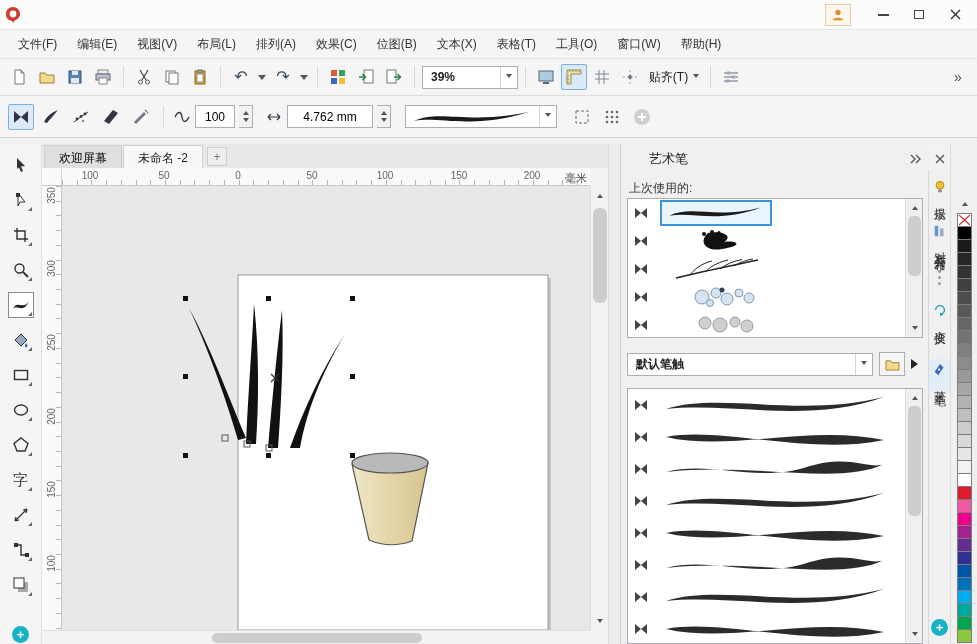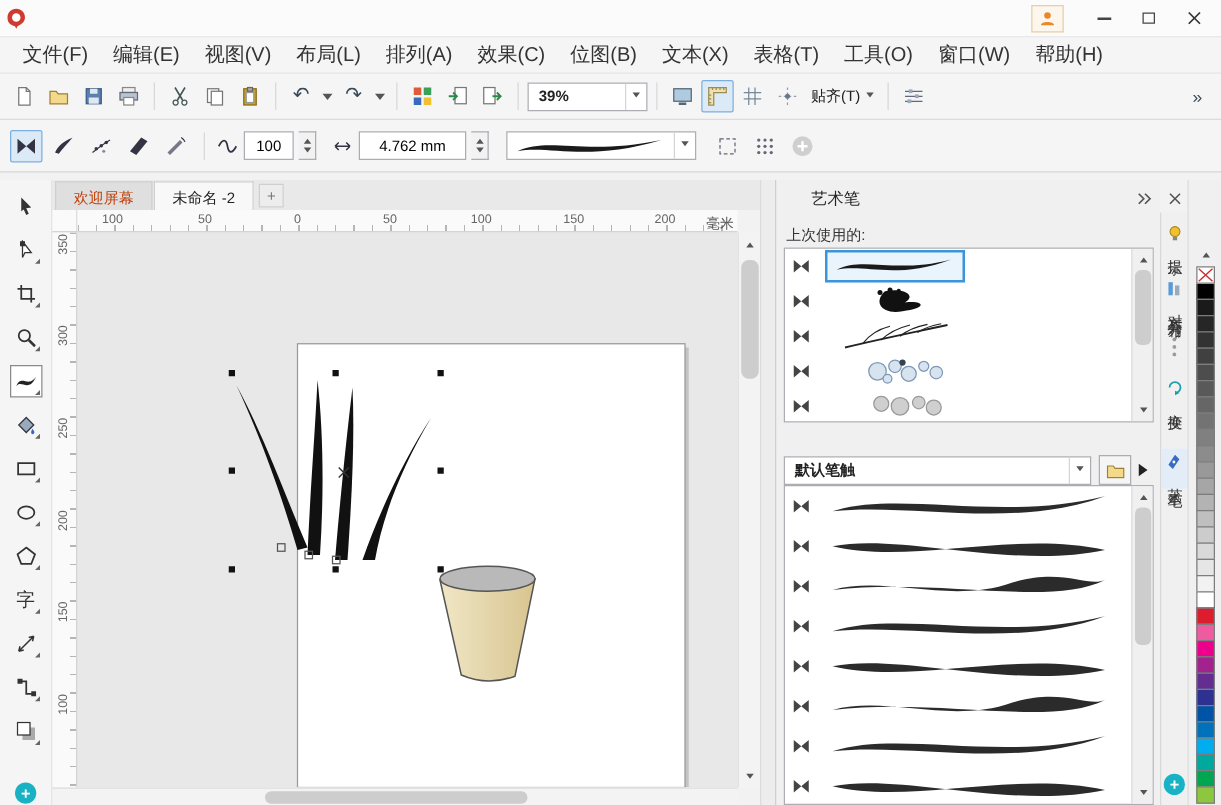--- a/index.html
+++ b/index.html
@@ -15,21 +15,21 @@
   .win-btns { margin-left:auto; display:flex; align-items:center; }
   .win-btn { width:36px; height:24px; display:flex; align-items:center; justify-content:center; }
   .user-badge { width:26px; height:22px; border:1px solid #e6cfa8; background:#fdf6ec; display:flex;
                 align-items:center; justify-content:center; margin-right:14px; }
   .bar-min { width:11px; height:2px; background:#444; }
   .box-max { width:10px; height:9px; border:1.5px solid #444; }
 
   
   .menubar { position:absolute; left:0; top:30px; width:977px; height:28px; background:#f5f5f5;
              display:flex; align-items:center; padding-left:8px; }
-  .menu-item { padding:5px 10px; font-size:16px; color:#333; }
+  .menu-item { padding:5px 10px; font-size:12px; color:#333; }
 
   
   .toolbar { position:absolute; left:0; top:58px; width:977px; height:38px; background:#f5f5f5;
              border-top:1px solid #e6e6e6; border-bottom:1px solid #dcdcdc;
              display:flex; align-items:center; padding:0 6px; gap:2px; }
   .propbar { position:absolute; left:0; top:96px; width:977px; height:42px; background:#f5f5f5;
              border-bottom:1px solid #d5d5d5; display:flex; align-items:center; padding:0 8px; gap:4px; }
   .tbtn { min-width:26px; height:26px; display:flex; align-items:center; justify-content:center;
           border:1px solid transparent; border-radius:2px; }
   .tbtn.active { background:#dceaf7; border:1px solid #7ab0e0; }
@@ -42,21 +42,21 @@
   .combo { height:23px; background:#fff; border:1px solid #abadb3; display:flex; align-items:center; }
   .combo .val { padding:0 8px; flex:1;font-weight:bold; }
   .combo .dd { width:17px; height:100%; display:flex; align-items:center; justify-content:center; border-left:1px solid #d5d5d5; }
   .numbox { height:23px; background:#fff; border:1px solid #abadb3; text-align:center; font-size:12px; width:40px; }
   .spin { display:flex; flex-direction:column; justify-content:center; gap:3px; width:14px; height:23px;
           border:1px solid #abadb3; border-left:none; background:#f2f2f2; align-items:center; }
 
   
   .tabbar { position:absolute; left:42px; top:144px; width:566px; height:24px; background:#e9e9e9;
             display:flex; align-items:flex-end; gap:1px; padding-left:2px; }
-  .tab { height:23px; padding:4px 14px 0; background:#dfdfdf; border:1px solid #cfcfcf; border-bottom:none; color:#c2410c; }
+  .tab { height:23px; padding:4px 14px 0; background:#dfdfdf; border:1px solid #cfcfcf; border-bottom:none; color:#000000; }
   .tab.active { background:#f8f8f8; color:#222; }
   .tab-add { width:20px; height:19px; margin:0 0 2px 3px; background:#ededed; border:1px solid #cfcfcf;
              display:flex; align-items:center; justify-content:center; color:#777; }
 
   
   .toolbox { position:absolute; left:0; top:144px; width:42px; height:500px; background:#f5f5f5;
              border-right:1px solid #e0e0e0; display:flex; flex-direction:column; align-items:center;
              padding-top:8px; gap:9px; }
   .tool { width:26px; height:26px; position:relative; display:flex; align-items:center; justify-content:center;
           border:1px solid transparent; }
@@ -106,21 +106,21 @@
   .listbox { position:absolute; background:#fff; border:1px solid #abadb3; overflow:hidden; }
   .list1 { left:6px; top:54px; width:296px; height:140px; }
   .list2 { left:6px; top:244px; width:296px; height:256px; }
   .lrow { display:flex; align-items:center; padding-left:6px; gap:12px; }
   .list1 .lrow { height:28px; }
   .list2 .lrow { height:32px; }
   .preview-sel { border:2px solid #3b95d9; background:#eaf4fd; display:flex; align-items:center; padding:0 2px; }
   .dscroll { position:absolute; right:0; top:0; width:17px; height:100%; background:#f0f0f0; border-left:1px solid #dcdcdc; }
   .dthumb { position:absolute; left:2px; width:13px; background:#cdcdcd; border-radius:5px; }
   .darrow { position:absolute; left:0; width:17px; height:15px; display:flex; align-items:center; justify-content:center; }
-  .combo-row { position:absolute; left:6px; top:220px; width:296px; height:24px; display:flex; align-items:center; gap:6px; }
+  .combo-row { position:absolute; left:6px; top:208px; width:296px; height:24px; display:flex; align-items:center; gap:6px; }
   .folder-btn { width:26px; height:24px; border:1px solid #abadb3; background:#f5f5f5; display:flex; align-items:center; justify-content:center; }
   .hdr-btn { position:absolute; top:150px; width:20px; height:18px; display:flex; align-items:center; justify-content:center; }
 
   
   .strip { position:absolute; left:928px; top:170px; width:22px; height:474px; background:#f0f0f0;
            border-left:1px solid #d8d8d8; display:flex; flex-direction:column; align-items:center;
            padding-top:6px; gap:14px; }
   .strip-tab { display:flex; flex-direction:column; align-items:center; gap:4px; padding:4px 0; width:22px; }
   .strip-tab span { writing-mode:vertical-rl; font-size:12px; color:#333; letter-spacing:2px; }
   .strip-tab.active { background:#e2edf8; }

